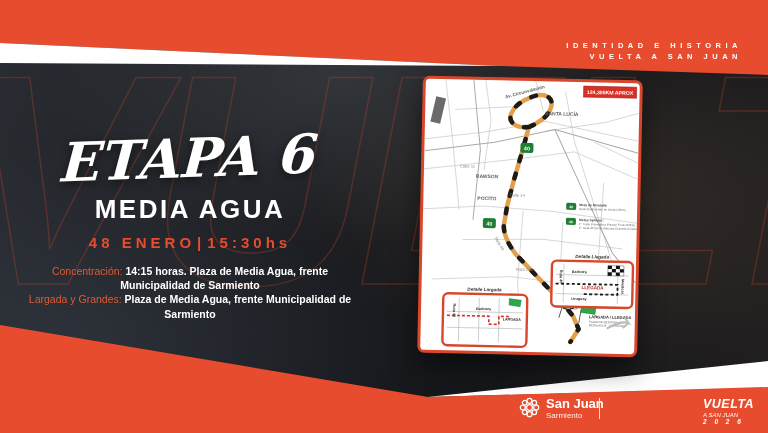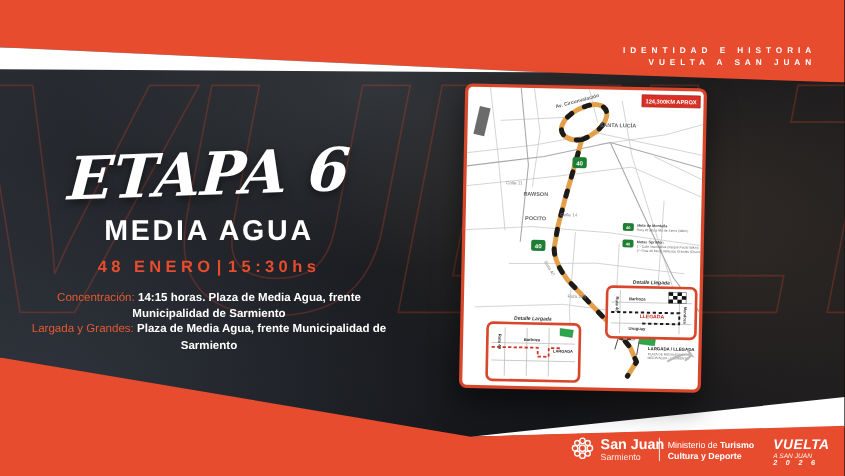--- a/index.html
+++ b/index.html
@@ -242,23 +242,19 @@
         <circle cx="17" cy="7" r="2.4"></circle>
       <circle cx="7" cy="17" r="2.4"></circle>
         <circle cx="17" cy="17" r="2.4"></circle>
     </g>
   </svg>
   <div class="footer-item gov-text">
     <div class="nm">San Juan</div>
     <div class="sb">Sarmiento</div>
   </div>
   <div class="footer-item footer-divider"></div>
-  <div class="footer-item ministry">
-    <div><span>Ministerio de </span><b>Turismo</b></div>
-    <div><b>Cultura y Deporte</b></div>
-  </div>
   <div class="footer-item vuelta-logo">
     <div class="v1">VUELTA</div>
     <div class="v2">A SAN JUAN</div>
     <div class="v3">2 0 2 6</div>
   </div>
 
 </div>
 
 </body></html>

